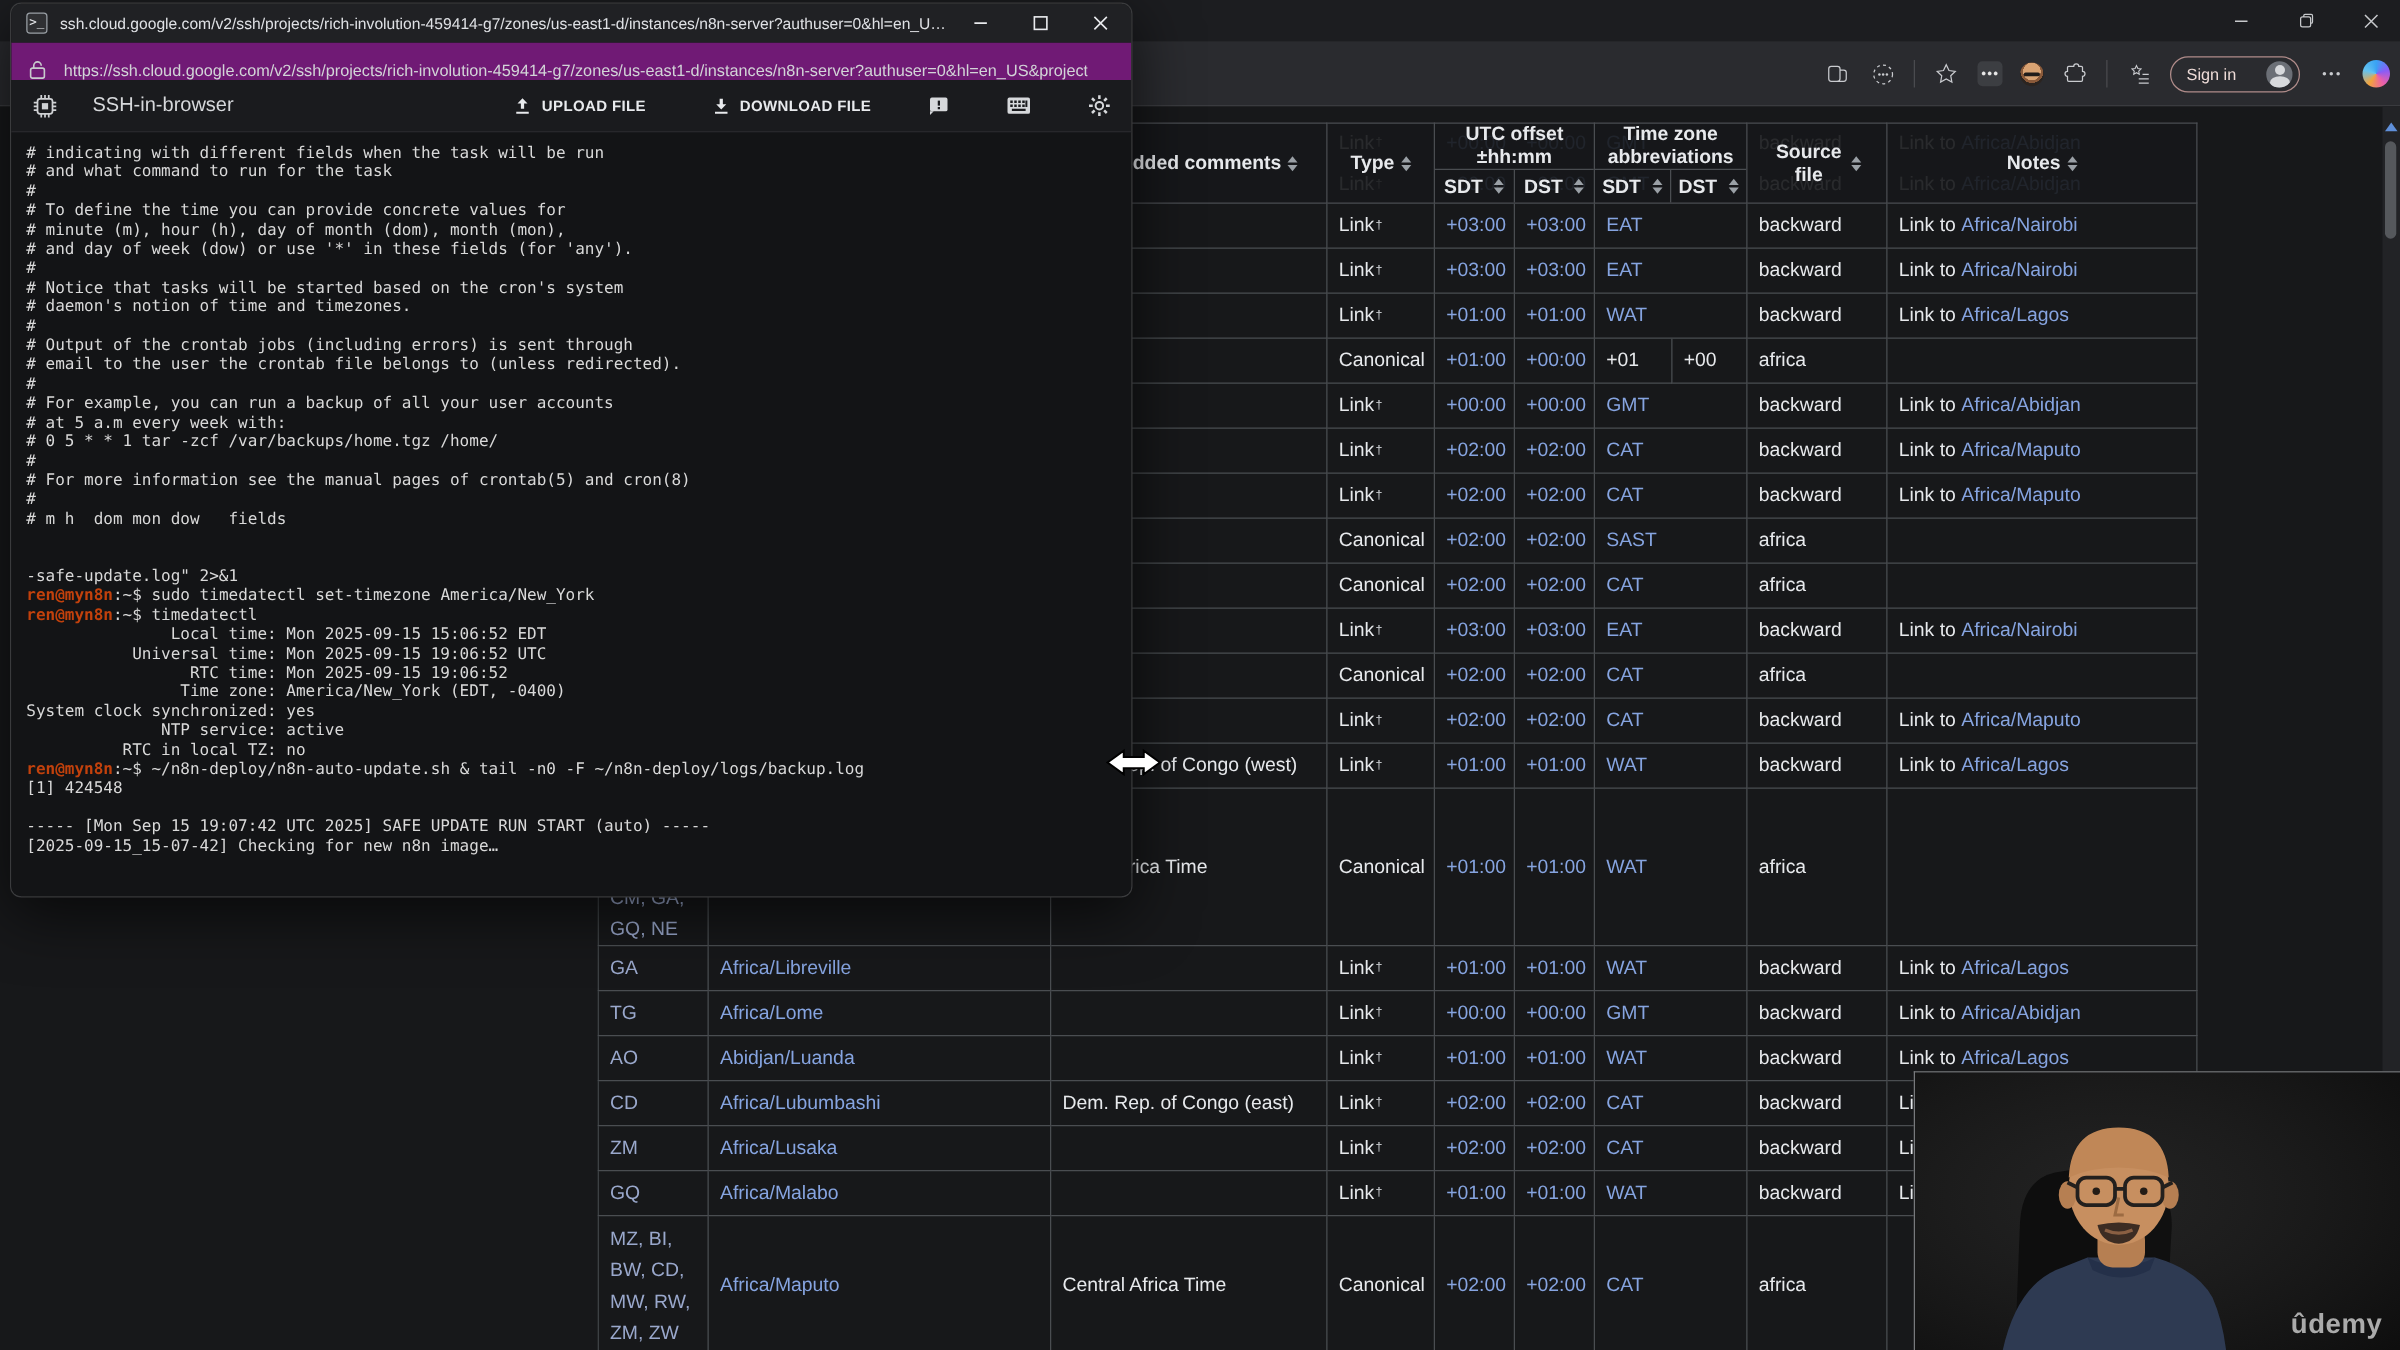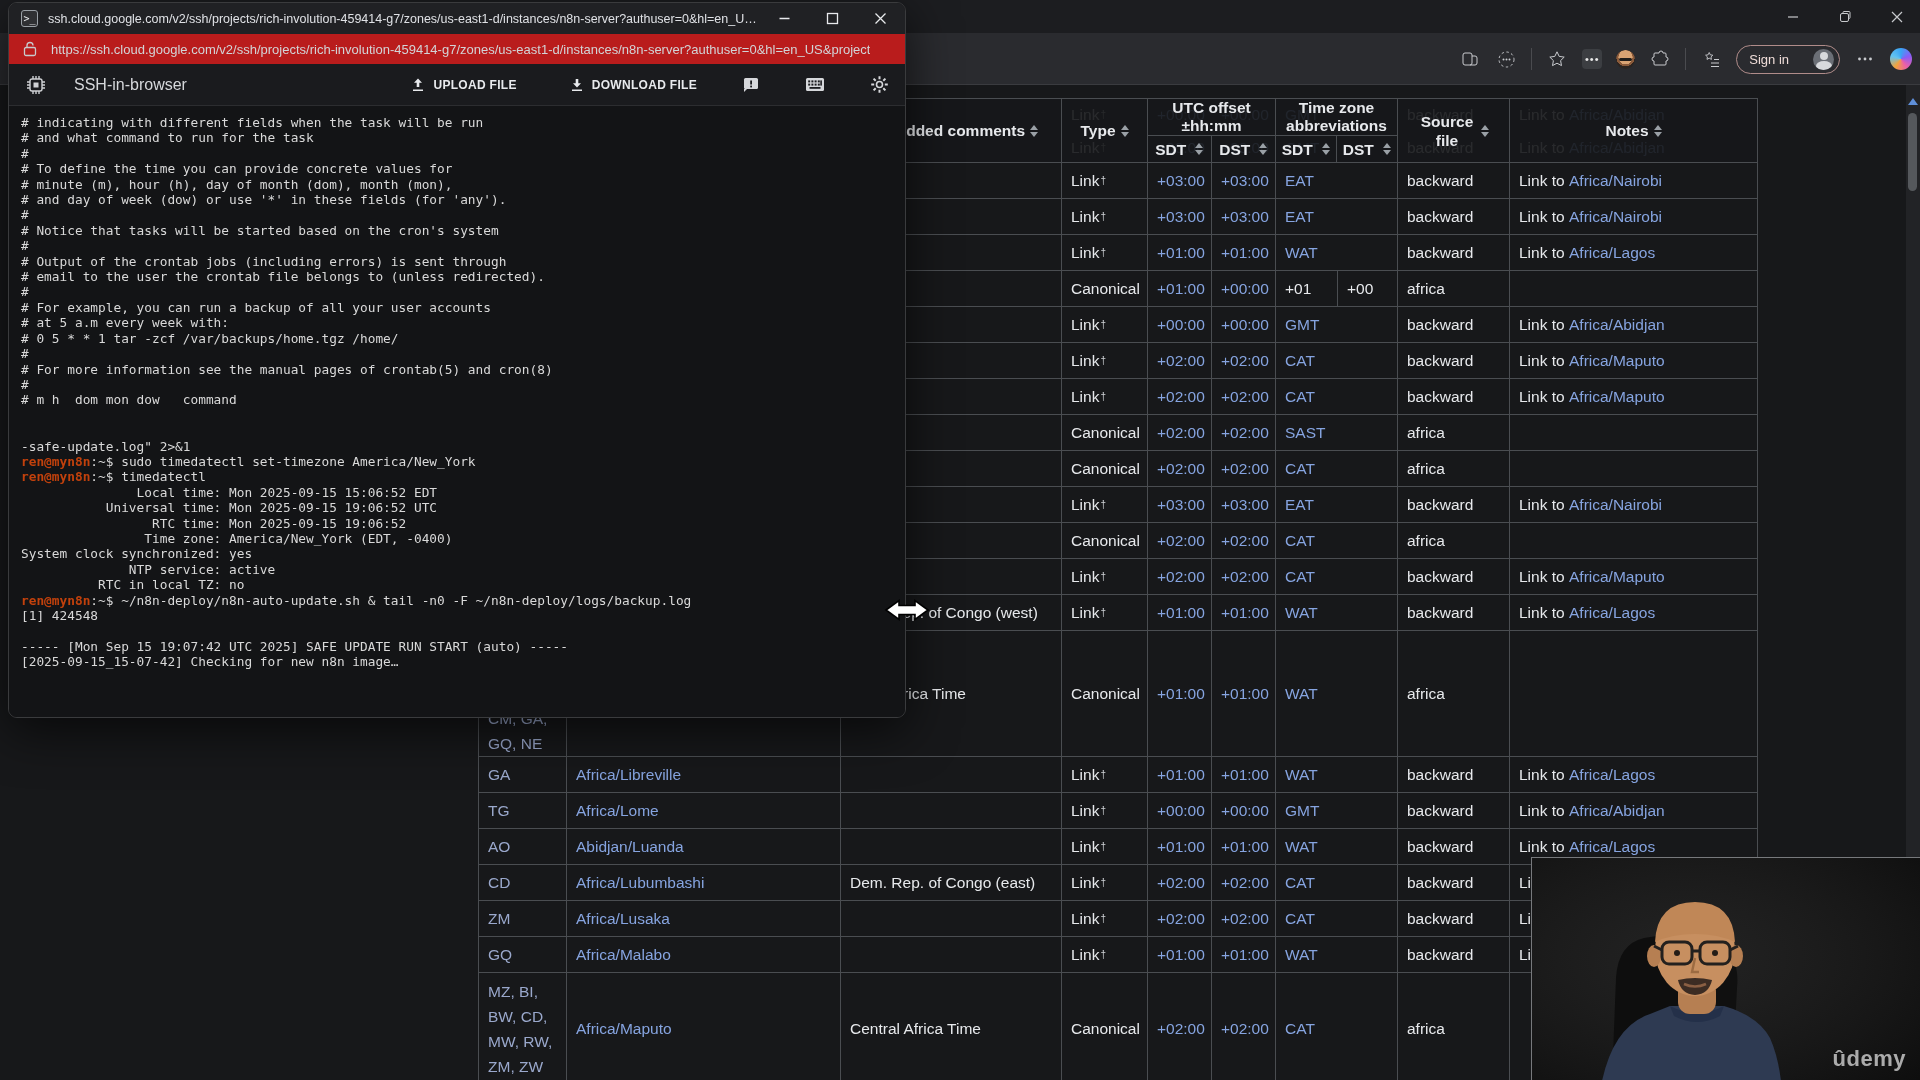--- a/index.html
+++ b/index.html
@@ -64,21 +64,21 @@
   .arr i.dn{border-top:5px solid #9aa0a6;border-bottom:none}
 
   
   #ssh-win{position:absolute;left:8px;top:2px;width:898px;height:716px;border-radius:9px;overflow:hidden;
     background:var(--term-bg);border:1px solid #3a3b3d;box-shadow:0 12px 50px rgba(0,0,0,.65)}
   .titlebar{position:relative;height:31px;background:#202124;display:flex;align-items:center;padding:0 12px;gap:10px}
   .app-ico{width:17px;height:17px;border-radius:3px;background:#2f3033;border:1px solid #9aa0a6;display:flex;align-items:center;justify-content:center;color:#e8eaed;font-size:10px;font-family:"DejaVu Sans Mono",monospace}
   .title-txt{flex:1;color:#dfe1e5;font-size:12.5px;white-space:nowrap;overflow:hidden;text-overflow:ellipsis;margin-right:8px}
   .tb-ctrls{display:flex;align-items:center;gap:30px;padding-right:4px}
   .tbc{color:#e8eaed;display:flex;align-items:center;justify-content:center;width:18px;height:18px}
-  .urlbar{height:30px;background:#b91c1c;display:flex;align-items:center;padding:0 14px;gap:14px}
+  .urlbar{height:30px;background:#701a75;display:flex;align-items:flex-end;padding:0 14px;gap:14px}
   .url-txt{color:#d2d4d7;font-size:13px;white-space:nowrap;overflow:hidden;text-overflow:ellipsis}
   .sshbar{height:42px;background:#1a1b1e;border-bottom:1px solid #2c2d30;display:flex;align-items:center;padding:0 16px;gap:27px}
   .ssh-name{color:#d6d8db;font-size:16px;flex:1}
   .sshbtn{display:flex;align-items:center;gap:8px;color:#e8eaed;font-size:12px;letter-spacing:.3px;font-weight:bold;margin-left:26px}
   .ssh-ic{color:#d6d8db;margin-left:18px;display:flex;align-items:center}
   #terminal{position:absolute;left:0;top:103px;right:0;bottom:0;background:var(--term-bg);padding:9px 12px;
     font-family:"DejaVu Sans Mono",monospace;font-size:12.8px;line-height:15.4px;color:var(--term-txt)}
   .tl{white-space:pre;min-height:15.4px}
   .pg{color:#c2410c;font-weight:bold}
   .pw{color:#d9d9d9}
@@ -891,31 +891,32 @@
 
     <div id="terminal">
         <div class="tl"># indicating with different fields when the task will be run</div>
         <div class="tl"># and what command to run for the task</div>
         <div class="tl">#</div>
         <div class="tl"># To define the time you can provide concrete values for</div>
         <div class="tl"># minute (m), hour (h), day of month (dom), month (mon),</div>
         <div class="tl"># and day of week (dow) or use '*' in these fields (for 'any').</div>
         <div class="tl">#</div>
         <div class="tl"># Notice that tasks will be started based on the cron's system</div>
+        <div class="tl"># daemon's notion of time and timezones.</div>
         <div class="tl">#</div>
         <div class="tl"># Output of the crontab jobs (including errors) is sent through</div>
         <div class="tl"># email to the user the crontab file belongs to (unless redirected).</div>
         <div class="tl">#</div>
         <div class="tl"># For example, you can run a backup of all your user accounts</div>
         <div class="tl"># at 5 a.m every week with:</div>
         <div class="tl"># 0 5 * * 1 tar -zcf /var/backups/home.tgz /home/</div>
         <div class="tl">#</div>
         <div class="tl"># For more information see the manual pages of crontab(5) and cron(8)</div>
         <div class="tl">#</div>
-        <div class="tl"># m h  dom mon dow   command</div>
+        <div class="tl"># m h  dom mon dow   fields</div>
         <div class="tl"></div>
         <div class="tl"></div>
         <div class="tl">-safe-update.log" 2&gt;&amp;1</div>
         <div class="tl"><span class="pg">ren@myn8n</span><span class="pw">:~$ </span>sudo timedatectl set-timezone America/New_York</div>
         <div class="tl"><span class="pg">ren@myn8n</span><span class="pw">:~$ </span>timedatectl</div>
         <div class="tl">               Local time: Mon 2025-09-15 15:06:52 EDT</div>
         <div class="tl">           Universal time: Mon 2025-09-15 19:06:52 UTC</div>
         <div class="tl">                 RTC time: Mon 2025-09-15 19:06:52</div>
         <div class="tl">                Time zone: America/New_York (EDT, -0400)</div>
         <div class="tl">System clock synchronized: yes</div>

